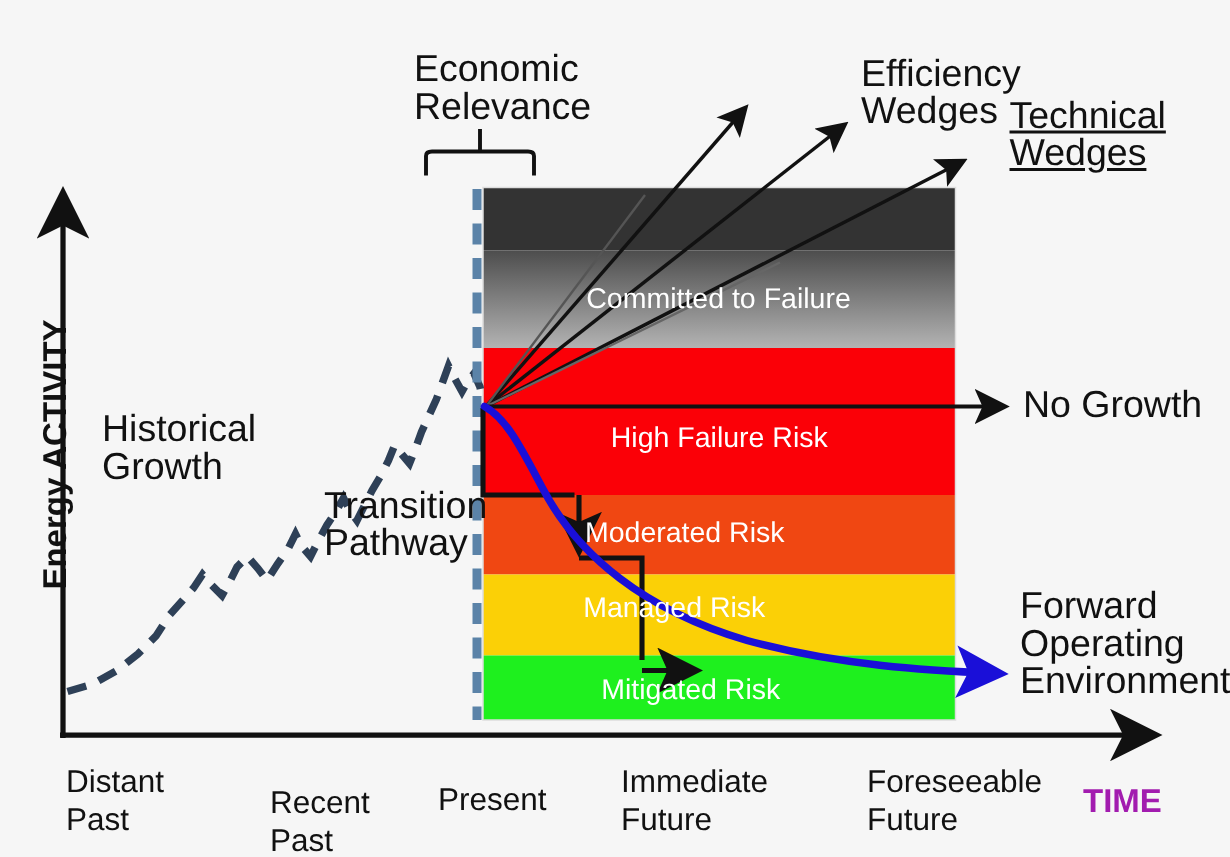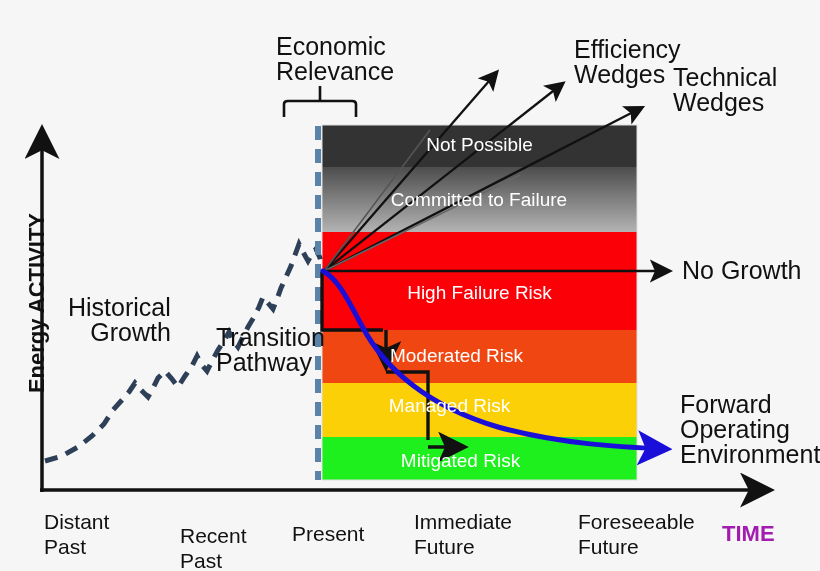--- a/index.html
+++ b/index.html
@@ -143,35 +143,34 @@
   <div class="axis-tick" style="left:44px;  top:509px;">Distant
 Past</div>
   <div class="axis-tick" style="left:180px; top:523px;">Recent
 Past</div>
   <div class="axis-tick" style="left:292px; top:521px;">Present</div>
   <div class="axis-tick" style="left:414px; top:509px;">Immediate
 Future</div>
   <div class="axis-tick" style="left:578px; top:509px;">Foreseeable
 Future</div>
 
-  <div class="band-label" style="left:322px; top:134px; width:315px;">Not Possible</div>
   <div class="band-label" style="left:322px; top:189px; width:314px;">Committed to Failure</div>
   <div class="band-label" style="left:322px; top:282px; width:315px;">High Failure Risk</div>
   <div class="band-label" style="left:322px; top:345px; width:269px;">Moderated Risk</div>
   <div class="band-label" style="left:322px; top:395px; width:255px;">Managed Risk</div>
   <div class="band-label" style="left:322px; top:450px; width:277px;">Mitigated Risk</div>
 
-  <div class="lbl" style="left:68px;  top:295px;text-align:right;">Historical
+  <div class="lbl" style="left:68px;  top:274px;">Historical
 Growth</div>
   <div class="lbl" style="left:216px; top:325px;">Transition
 Pathway</div>
   <div class="lbl" style="left:276px; top:34px;">Economic
 Relevance</div>
   <div class="lbl" style="left:574px; top:37px;">Efficiency
 Wedges</div>
-  <div class="lbl" style="left:673px; top:65px;">Technical
+  <div class="lbl" style="left:673px; top:65px;text-decoration:underline;">Technical
 Wedges</div>
   <div class="lbl" style="left:682px; top:258px;">No Growth</div>
   <div class="lbl" style="left:680px; top:392px;">Forward
 Operating
 Environment</div>
 
 </div>
 
 </body></html>

